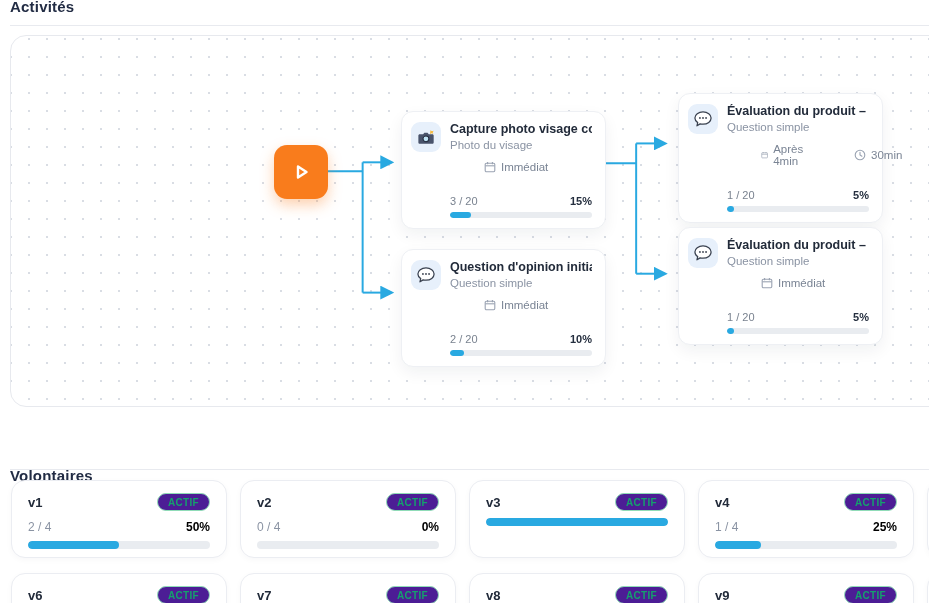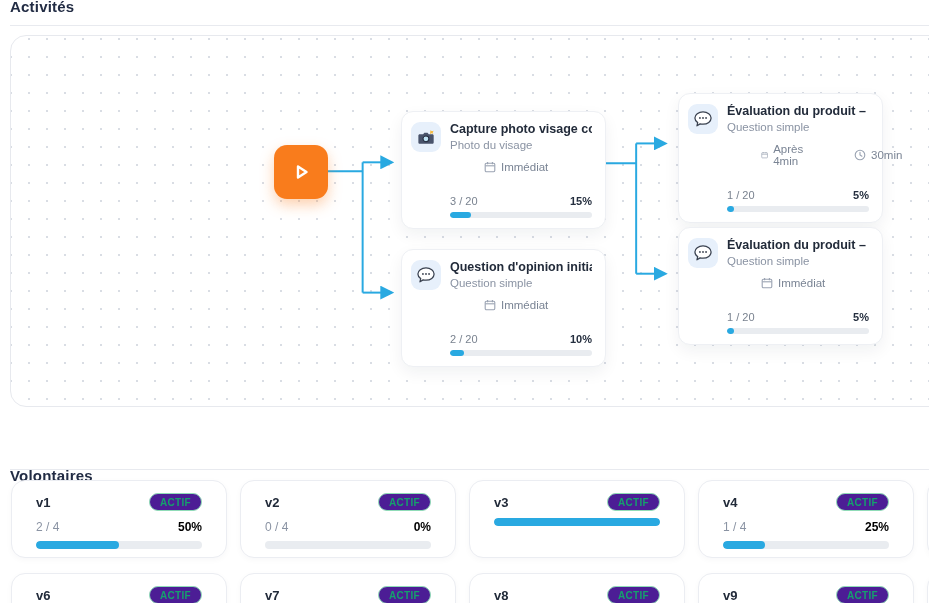--- a/index.html
+++ b/index.html
@@ -44,21 +44,21 @@
   .act-count { color:#79828f; }
   .act-percent { color:#252f3f; font-weight:600; }
   .bar { margin-top:5px; height:6px; border-radius:3px; background:#e9ecf0; overflow:hidden; }
   .bar-fill { height:100%; border-radius:3px; background:#29a9e1; }
 
   
   .vol-rows { position:absolute; left:11px; top:480px; display:flex;
     flex-direction:column; gap:15px; }
   .vol-row { display:flex; gap:13px; }
   .vol-card { flex:0 0 216px; width:216px; height:78px; background:#fff;
-    border:1px solid #ebedf2; border-radius:14px; padding:12px 24px 11px;
+    border:1px solid #ebedf2; border-radius:14px; padding:12px 16px 11px;
     box-shadow:0 2px 6px rgba(20,30,55,.03); }
   .vol-head { display:flex; justify-content:space-between; align-items:center; }
   .vol-name { font-size:13px; font-weight:700; color:#222b3a; }
   .badge { font-size:10px; font-weight:700; letter-spacing:.3px; color:#15a06d;
     background:#4c1d95; border:1px solid #90dcb8; border-radius:999px;
     padding:3px 10px 2px; }
   .vol-stats { display:flex; justify-content:space-between; margin-top:9px;
     font-size:12px; }
   .vol-count { color:#8a93a3; }
   .vol-percent { color:#000000; font-weight:700; }

